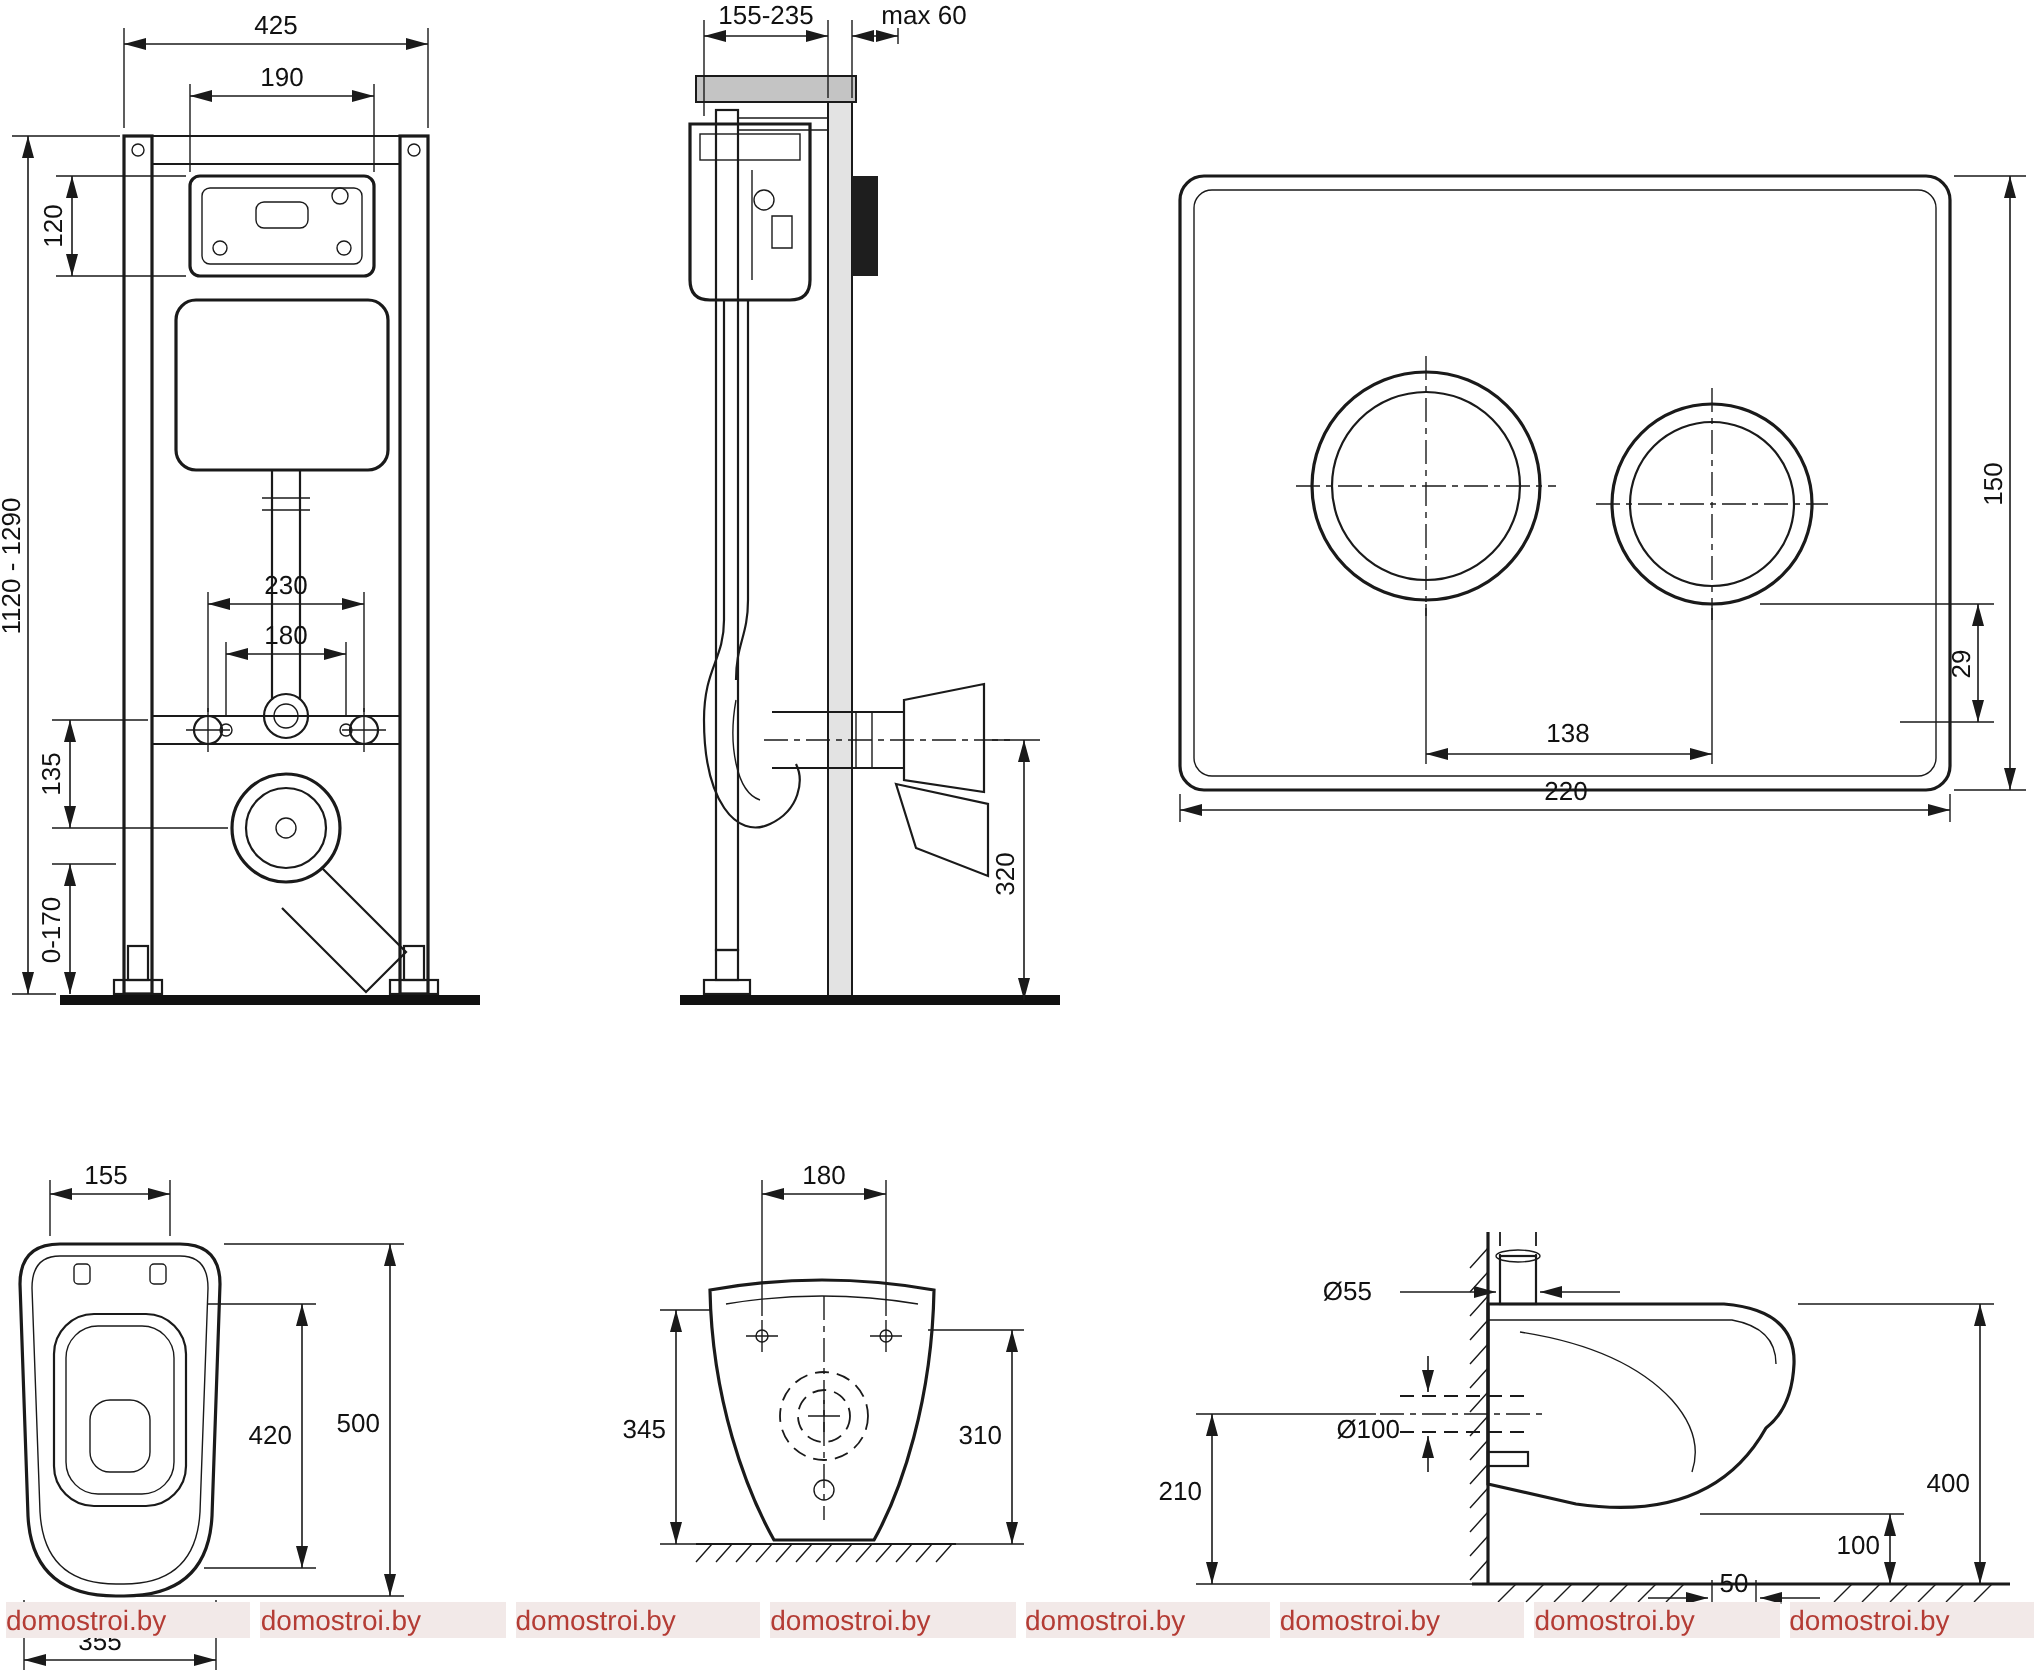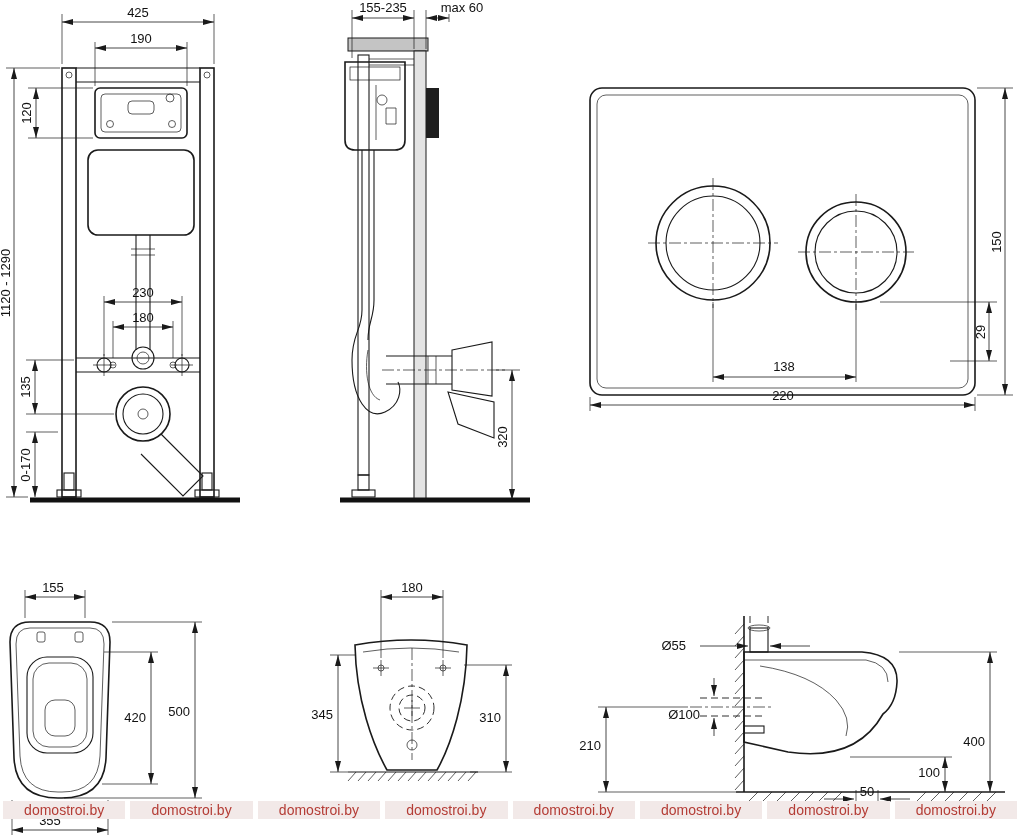--- a/index.html
+++ b/index.html
@@ -17,21 +17,21 @@
   .flr{fill:none;stroke:#111;stroke-width:5;}
   .wall{fill:#e3e3e3;stroke:#1a1a1a;stroke-width:1;}
   .slab{fill:#c4c4c4;stroke:#1a1a1a;stroke-width:1;}
   .blk{fill:#1e1e1e;stroke:none;}
   text.lbl{font-size:13px;fill:#111;stroke:none;}
 
   
   .watermark{position:absolute;left:0;right:0;top:801px;height:18px;display:flex;gap:5px;
              padding:0 3px;z-index:2;background:rgba(255,255,255,0.55);}
   .watermark span{flex:1;background:#f2e9e8;color:#b43c35;font-size:14px;
-                  text-align:center;line-height:18px;white-space:nowrap;overflow:hidden;}
+                  line-height:18px;white-space:nowrap;overflow:hidden;}
 </style>
 </head>
 <body>
 
 <div class="page">
 
 <svg width="1020" height="836" viewBox="0 0 1020 836">
   <defs>
     <marker id="arr" viewBox="0 0 12 8" markerWidth="12" markerHeight="8" refX="11.5" refY="4" orient="auto-start-reverse" markerUnits="userSpaceOnUse">
       <path d="M0.5,1 L11.5,4 L0.5,7 Z" fill="#1a1a1a"></path>

